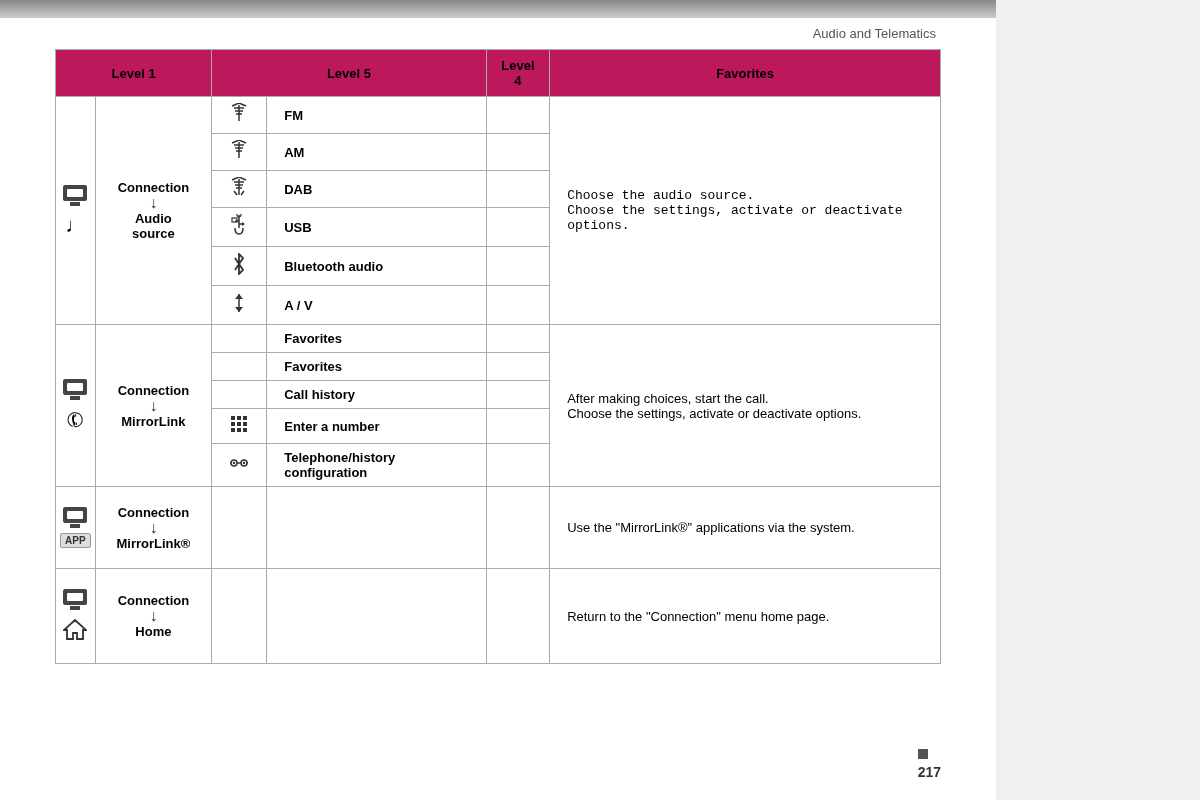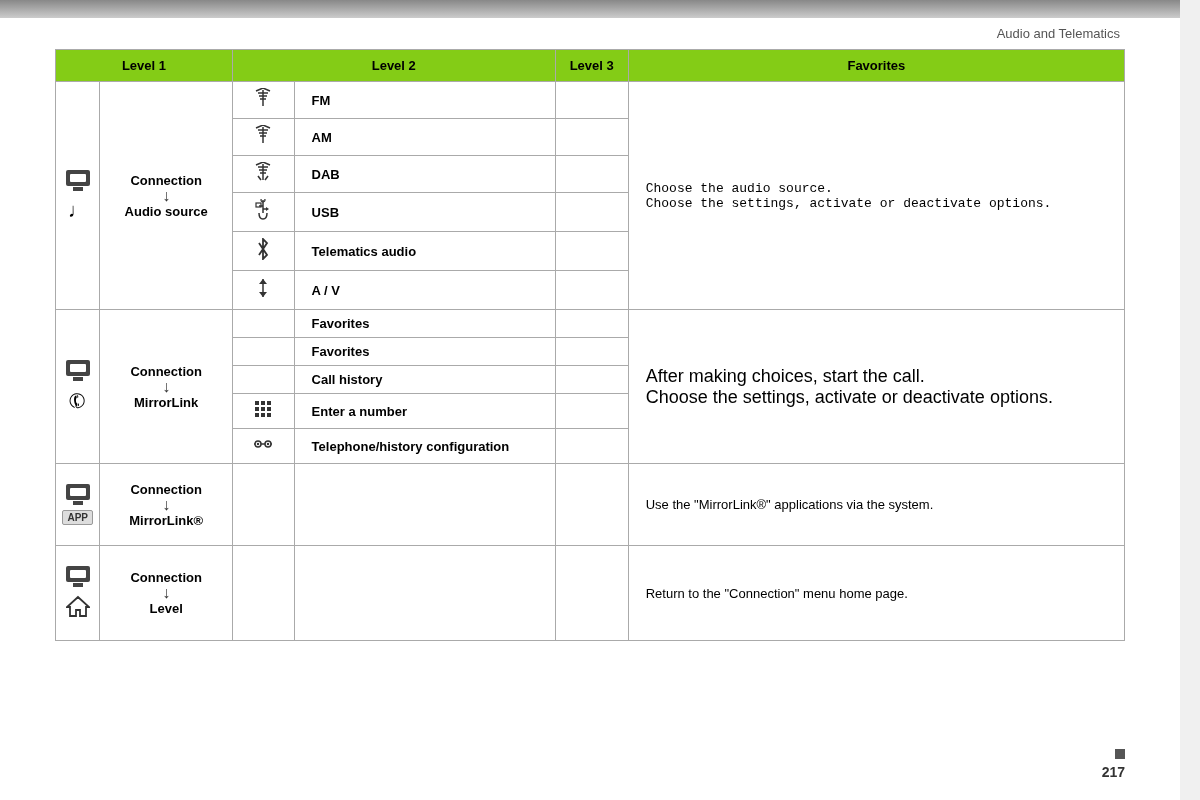--- a/index.html
+++ b/index.html
@@ -7,21 +7,21 @@
       font-family: Arial, sans-serif;
       font-size: 13px;
       background: #f0f0f0;
       width: 1200px;
       height: 800px;
       overflow: hidden;
       position: relative;
     }
     .page-bg {
       background: white;
-      width: 1180px;
+      width: 996px;
       height: 800px;
       position: relative;
     }
     
     .top-bar {
       height: 18px;
       background: linear-gradient(to bottom, #888, #ccc);
       width: 100%;
     }
     .page-title {
@@ -38,21 +38,21 @@
       width: 100%;
       border-collapse: collapse;
       border: 1px solid #aaa;
     }
     th, td {
       border: 1px solid #aaa;
       padding: 6px 17px;
       vertical-align: middle;
     }
     thead th {
-      background: #84cc16;
+      background: #be185d;
       font-weight: bold;
       text-align: center;
       font-size: 13px;
       padding: 8px 10px;
     }
     .arrow-down {
       display: block;
       text-align: center;
       font-size: 16px;
       line-height: 1;
@@ -62,21 +62,21 @@
       text-align: center;
       vertical-align: middle;
       font-size: 16px;
     }
     .bold { font-weight: bold; }
 
     .page-number-area {
       position: absolute;
       bottom: 20px;
       right: 55px;
-      text-align: right;
+      text-align: left;
     }
     .page-number-square {
       display: inline-block;
       width: 10px;
       height: 10px;
       background: #555;
       margin-bottom: 2px;
     }
     .page-number {
       font-size: 14px;
@@ -102,22 +102,22 @@
 <div class="page-bg">
 
 <div class="top-bar"></div>
 <div class="page-title">Audio and Telematics</div>
 
 <div class="table-container">
 <table>
   <thead>
     <tr>
       <th colspan="2">Level 1</th>
-      <th colspan="2">Level 2</th>
-      <th>Level 3</th>
+      <th colspan="2">Level 5</th>
+      <th>Level 4</th>
       <th>Favorites</th>
     </tr>
   </thead>
   <tbody>
 
     <tr>
       <td class="merged-icon" rowspan="6">
         
         <svg width="28" height="22" viewBox="0 0 28 22">
           <rect x="2" y="0" width="24" height="16" rx="2" fill="#444"></rect>
@@ -189,21 +189,21 @@
       </td>
       <td class="bold">USB</td>
       <td></td>
     </tr>
     <tr>
       <td class="icon-cell">
         <svg width="14" height="22" viewBox="0 0 14 22">
           <polyline points="3,5 11,17 7,21 7,1 11,5 3,17" fill="none" stroke="#333" stroke-width="1.8"></polyline>
         </svg>
       </td>
-      <td class="bold">Telematics audio</td>
+      <td class="bold">Bluetooth audio</td>
       <td></td>
     </tr>
     <tr>
       <td class="icon-cell">
         <svg width="14" height="22" viewBox="0 0 14 22">
           <line x1="7" y1="2" x2="7" y2="20" stroke="#333" stroke-width="1.5"></line>
           <polygon points="7,2 3,7 11,7" fill="#333"></polygon>
           <polygon points="7,20 3,15 11,15" fill="#333"></polygon>
         </svg>
       </td>
@@ -223,21 +223,21 @@
         <span style="font-size:20px; margin-top:4px; display:inline-block; transform:rotate(-30deg);">✆</span>
       </td>
       <td class="merged-level1" rowspan="5">
         <span>Connection</span>
         <span class="arrow-down">↓</span>
         <span>MirrorLink</span>
       </td>
       <td class="icon-cell"></td>
       <td class="bold">Favorites</td>
       <td></td>
-      <td rowspan="5" style="vertical-align:middle; font-size:18px;">After making choices, start the call.<br>Choose the settings, activate or deactivate options.</td>
+      <td rowspan="5" style="vertical-align:middle; font-size:13px;">After making choices, start the call.<br>Choose the settings, activate or deactivate options.</td>
     </tr>
     <tr>
       <td class="icon-cell"></td>
       <td class="bold">Favorites</td>
       <td></td>
     </tr>
     <tr>
       <td class="icon-cell"></td>
       <td class="bold">Call history</td>
       <td></td>
@@ -308,21 +308,21 @@
         </svg>
         <br>
         
         <svg width="24" height="22" viewBox="0 0 24 22" style="margin-top:4px;">
           <polygon points="12,2 1,12 4,12 4,21 10,21 10,15 14,15 14,21 20,21 20,12 23,12" fill="none" stroke="#333" stroke-width="1.8"></polygon>
         </svg>
       </td>
       <td class="merged-level1">
         <span>Connection</span>
         <span class="arrow-down">↓</span>
-        <span>Level</span>
+        <span>Home</span>
       </td>
       <td class="icon-cell"></td>
       <td></td>
       <td></td>
       <td style="vertical-align:middle; font-size:13px;">Return to the "Connection" menu home page.</td>
     </tr>
   </tbody>
 </table>
 </div>
 

